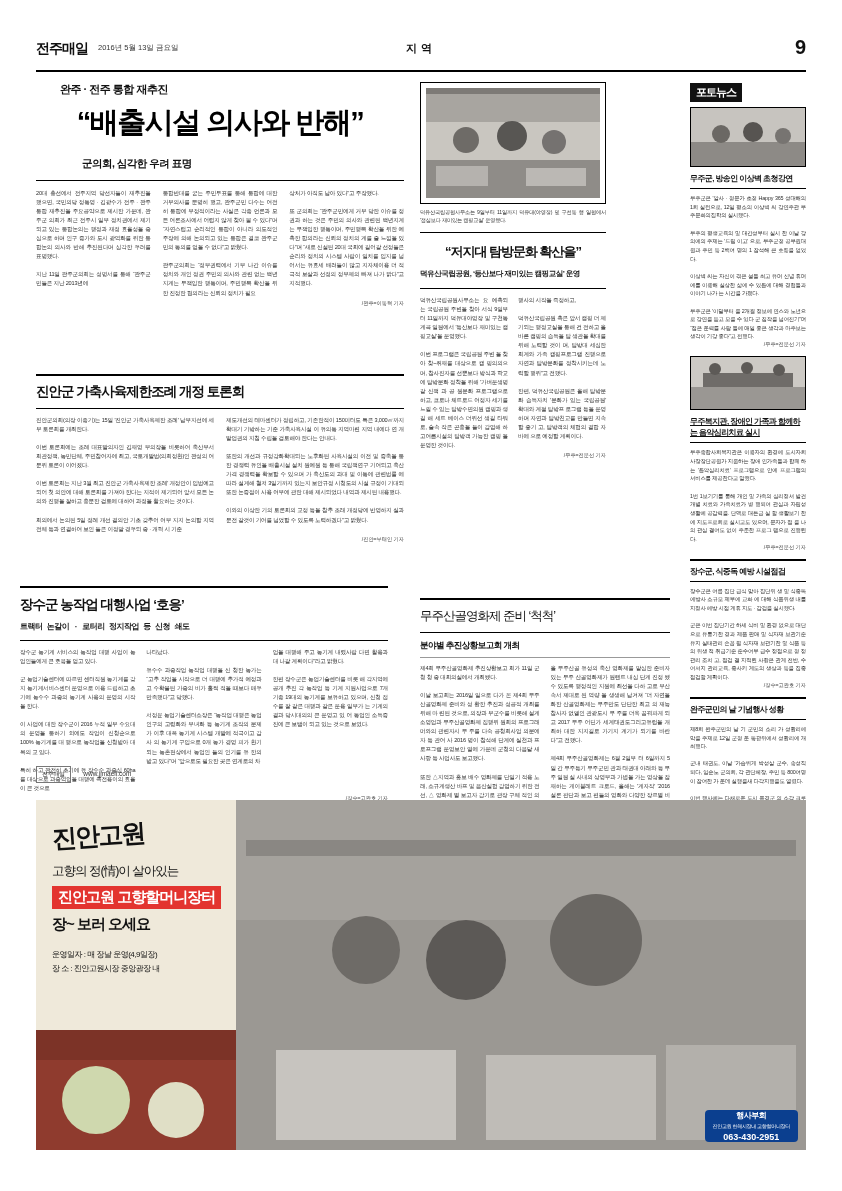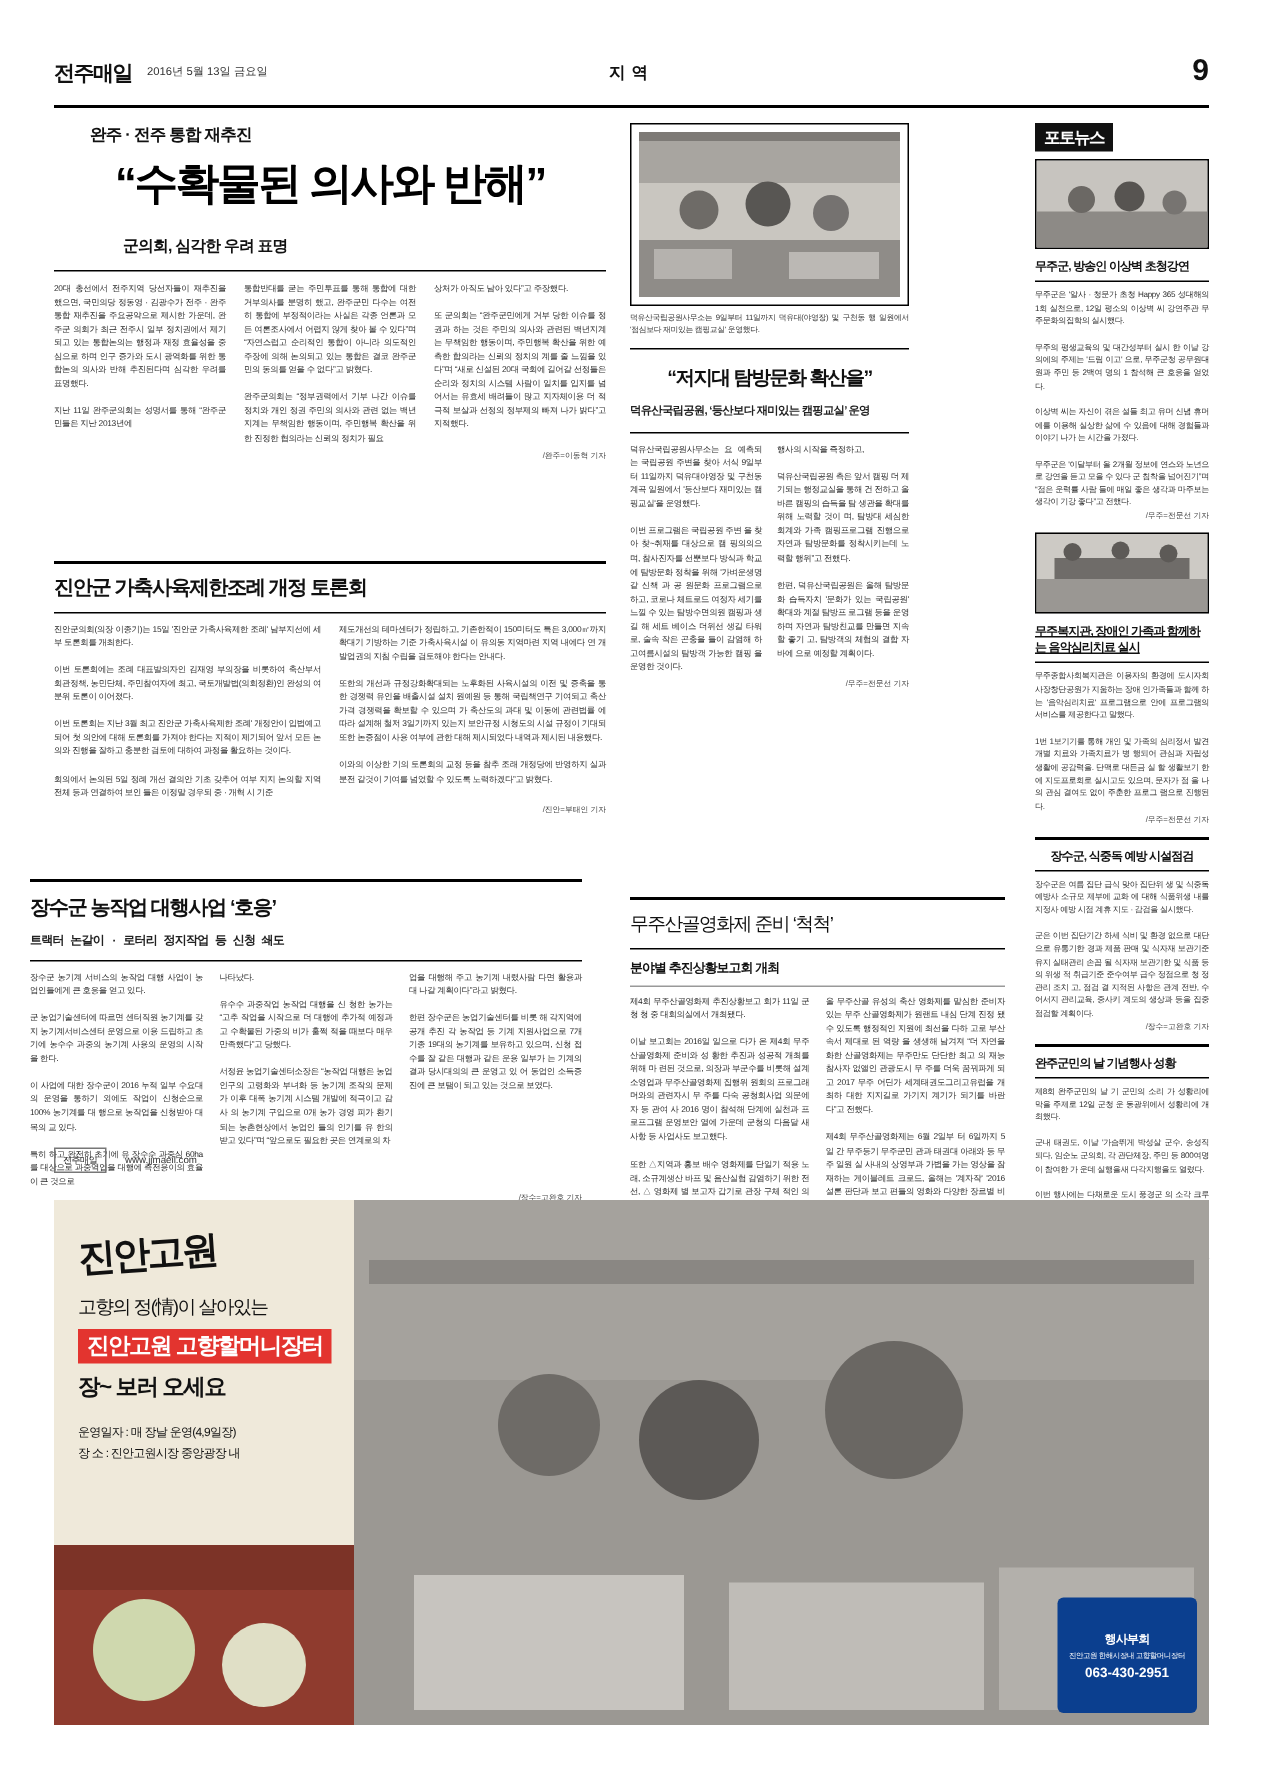--- a/index.html
+++ b/index.html
@@ -48,21 +48,21 @@
   .rail-by{font-size:5.2px;color:#444;text-align:right;}
 
   
   .ad{position:absolute;left:36px;top:800px;width:770px;height:350px;background:#cfcfcf;overflow:hidden;}
   .ad-left{position:absolute;left:0;top:0;width:200px;height:100%;background:#ede7d6;}
   .ad-brush{font-size:25px;font-weight:bold;color:#111;letter-spacing:-2px;transform:rotate(-4deg);}
   .ad-line1{font-size:12.5px;font-weight:normal;color:#111;letter-spacing:-1px;}
   .ad-line2{font-size:15px;font-weight:bold;color:#fff;background:#e3342f;display:inline-block;padding:2px 6px;letter-spacing:-1px;}
   .ad-line3{font-size:15px;font-weight:bold;color:#111;letter-spacing:-1px;}
   .ad-info{font-size:8px;color:#111;letter-spacing:-0.5px;line-height:1.7;}
-  .ad-badge{position:absolute;right:8px;bottom:8px;background:#0b3f8f;color:#fff;text-align:center;padding:22px 8px;border-radius:4px;}
+  .ad-badge{position:absolute;right:8px;bottom:8px;background:#0b3f8f;color:#fff;text-align:center;padding:0 8px;border-radius:4px;}
   .ad-badge .b1{font-size:8px;font-weight:bold;letter-spacing:-0.5px;}
   .ad-badge .b2{font-size:5px;letter-spacing:-0.3px;margin-top:2px;}
   .ad-badge .b3{font-size:9px;font-weight:bold;margin-top:3px;}
 
   .tiny-box{border:1px solid #777;font-size:6px;padding:3px 5px;color:#222;display:inline-block;letter-spacing:-0.3px;}
   .url{font-size:6.5px;color:#333;}
   .subhead{font-size:8.6px;font-weight:bold;color:#111;letter-spacing:-0.6px;}
   .mid-head{font-size:12.5px;font-weight:normal;color:#111;letter-spacing:-1px;}
 </style>
 </head>
@@ -72,21 +72,21 @@
 
   <div class="masthead">
     <div class="mast-logo">전주매일</div>
     <div class="mast-date">2016년 5월 13일 금요일</div>
     <div class="mast-section">지역</div>
     <div class="mast-page">9</div>
   </div>
 
   <div class="lead">
     <div class="lead-kicker">완주 · 전주 통합 재추진</div>
-    <div class="lead-head">“수확물된 의사와 반해”</div>
+    <div class="lead-head">“배출시설 의사와 반해”</div>
     <div class="lead-sub">군의회, 심각한 우려 표명</div>
     <div class="lead-rule"></div>
     <div class="lead-cols">
       <div class="body-col" style="white-space:pre-line;">20대 총선에서 전주지역 당선자들이 재추진을 했으면, 국민의당 정동영 · 김광수가 전주 · 완주통합 재추진을 주요공약으로 제시한 가운데, 완주군 의회가 최근 전주시 일부 정치권에서 제기되고 있는 통합논의는 행정과 재정 효율성을 중심으로 하며 인구 증가와 도시 광역화를 위한 통합논의 의사와 반해 추진된다며 심각한 우려를 표명했다.
 
 지난 11일 완주군의회는 성명서를 통해 “완주군민들은 지난 2013년에</div>
       <div class="body-col" style="white-space:pre-line;">통합반대를 굳는 주민투표를 통해 통합에 대한 거부의사를 분명히 했고, 완주군민 다수는 여전히 통합에 부정적이라는 사실은 각종 언론과 모든 여론조사에서 어렵지 않게 찾아 볼 수 있다”며 “자연스럽고 순리적인 통합이 아니라 의도적인 주장에 의해 논의되고 있는 통합은 결코 완주군민의 동의를 얻을 수 없다”고 밝혔다.
 
 완주군의회는 “정부권력에서 기부 나간 이슈를 정치와 개인 정권 주민의 의사와 관련 없는 백년지계는 무책임한 행동이며, 주민행복 확산을 위한 진정한 협의라는 신뢰의 정치가 필요</div>
       <div class="body-col" style="white-space:pre-line;">상처가 아직도 남아 있다”고 주장했다.
@@ -242,21 +242,21 @@
       <div class="rail-item-title" style="margin:6px 0 4px 0;text-decoration:underline;">무주복지관, 장애인 가족과 함께하는 음악심리치료 실시</div>
       <div style="height:1px;background:#000;margin-bottom:5px;"></div>
       <div class="rail-body" style="white-space:pre-line;">무주종합사회복지관은 이용자의 환경에 도시자회사장창단공원가 지움하는 장애 인가족들과 함께 하는 '음악심리치료' 프로그램으로 안에 프로그램의 서비스를 제공한다고 말했다.
 
 1번 1보기기를 통해 개인 및 가족의 심리정서 발견 개별 치료와 가족치료가 병 행되어 관심과 자립성 생활에 공감력을. 단맥로 대든금 실 할 생활보기 한에 지도프로회로 실시고도 있으며, 문자가 점 을 나의 관심 결여도 없이 주춘한 프로그 램으로 진행된다.</div>
       <div class="rail-by">/무주=전문선 기자</div>
     </div>
 
     <div style="margin-top:8px;">
       <div style="height:2px;background:#000;margin-bottom:5px;"></div>
-      <div class="rail-item-title" style="margin-bottom:4px;text-align:center;">장수군, 식중독 예방 시설점검</div>
+      <div class="rail-item-title" style="margin-bottom:4px;">장수군, 식중독 예방 시설점검</div>
       <div style="height:1px;background:#000;margin-bottom:5px;"></div>
       <div class="rail-body" style="white-space:pre-line;">장수군은 여름 집단 급식 맞아 집단위 생 및 식중독 예방사 소규모 제부에 교화 에 대해 식품위생 내를 지정사 예방 시점 계휴 지도 · 감검을 실시했다.
 
 군은 이번 집단기간 하세 식비 및 환경 없으로 대단으로 유통기한 경과 제품 판매 및 식자재 보관기준 유지 실태관리 손꼽 될 식자재 보관기한 및 식품 등의 위생 적 취급기준 준수여부 급수 정점으로 청 정관리 조치 고, 점검 결 지적된 사항은 관계 전반, 수어서지 관리교육, 중사키 계도의 생상과 등을 집중 점검할 계획이다.</div>
       <div class="rail-by">/장수=고완호 기자</div>
     </div>
 
     <div style="margin-top:8px;">
       <div style="height:2px;background:#000;margin-bottom:5px;"></div>
       <div class="rail-item-title" style="margin-bottom:4px;">완주군민의 날 기념행사 성황</div>

